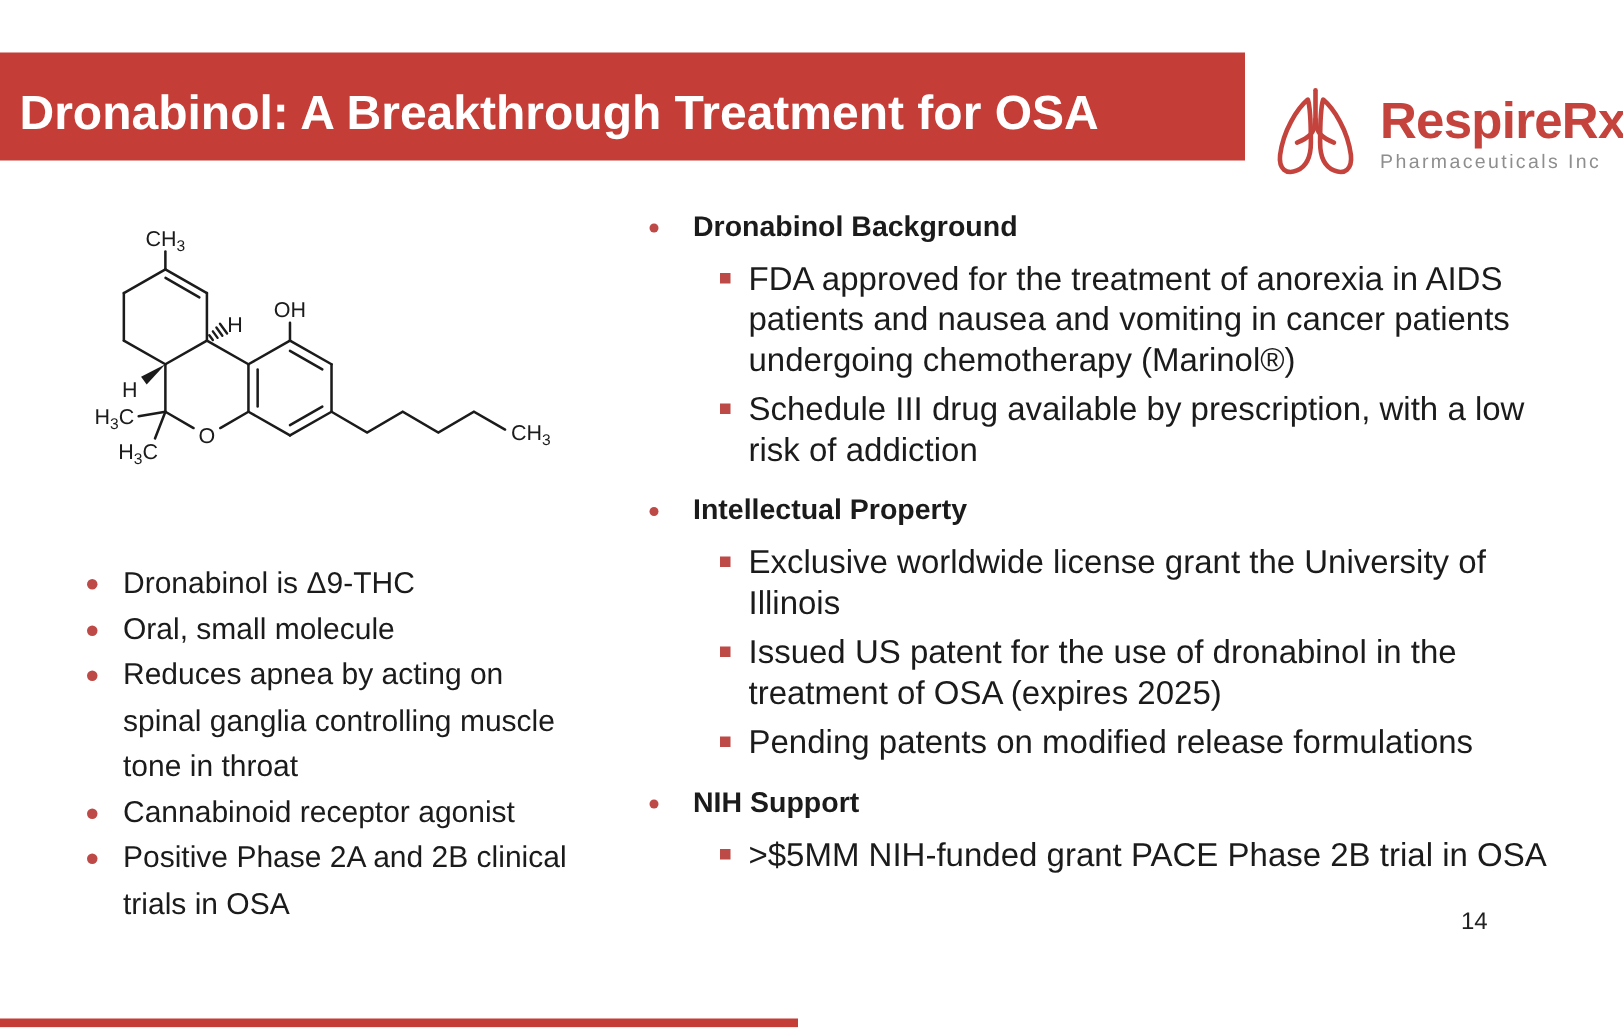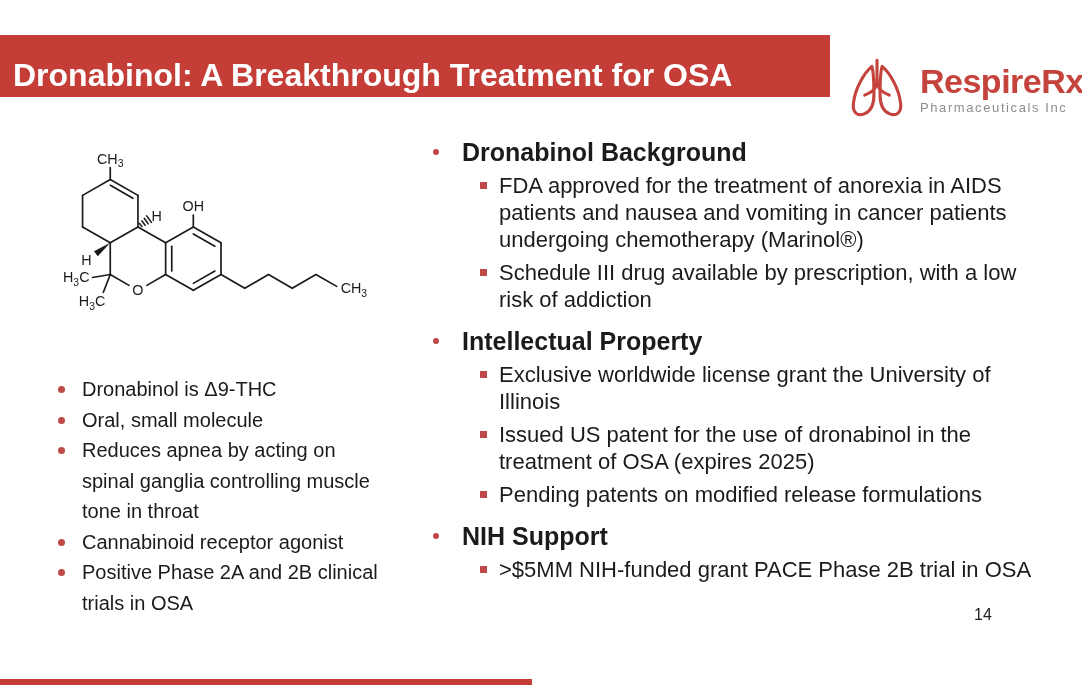--- a/index.html
+++ b/index.html
@@ -2,21 +2,21 @@
 <html style="--banner_red: #C43D36; --logo_red: #C5433D; --bullet_red: #BE4A47; --tagline_gray: #8E8E8E;"><head>
 <meta charset="utf-8">
 <style>
   html,body { margin:0; padding:0; background:#ffffff; }
   .slide {
     position:relative; width:1082px; height:685px; background:#ffffff;
     overflow:hidden; font-family:"Liberation Sans", sans-serif; color:#1b1b1b;
   }
   
   .banner {
-    position:absolute; left:0; top:35px; width:830px; height:62px;
+    position:absolute; left:0; top:35px; width:830px; height:72px;
     background:var(--banner_red,#C43D36);
   }
   .banner .title {
     display:block; padding-left:13px; line-height:80px;
     font-size:32px; font-weight:bold; color:#ffffff; white-space:nowrap;
   }
   
   .logo { position:absolute; left:838px; top:55px; display:flex; align-items:flex-start; }
   .logo svg { flex:0 0 auto; }
   .logo-text { margin-left:4px; margin-top:8px; }
@@ -45,21 +45,21 @@
     white-space:pre-line; margin:0;
   }
   .left-bullets .dot {
     position:absolute; left:7px; top:12px; width:7px; height:7px;
     border-radius:50%; background:var(--bullet_red,#BE4A47);
   }
   
   .right-col { position:absolute; left:430px; top:140px; width:625px; }
   .right-col section { margin:0 0 16px 0; }
   .sec-head {
-    position:relative; padding-left:32px; font-size:25px; font-weight:bold;
+    position:relative; padding-left:32px; font-size:19px; font-weight:bold;
     line-height:24px; margin-bottom:8px;
   }
   .sec-head .dot {
     position:absolute; left:3px; top:9px; width:6px; height:6px;
     border-radius:50%; background:var(--bullet_red,#BE4A47);
   }
   .sub-item {
     position:relative; margin:0 0 6px 50px; padding-left:19px;
     font-size:22px; line-height:27px; white-space:pre-line;
   }

